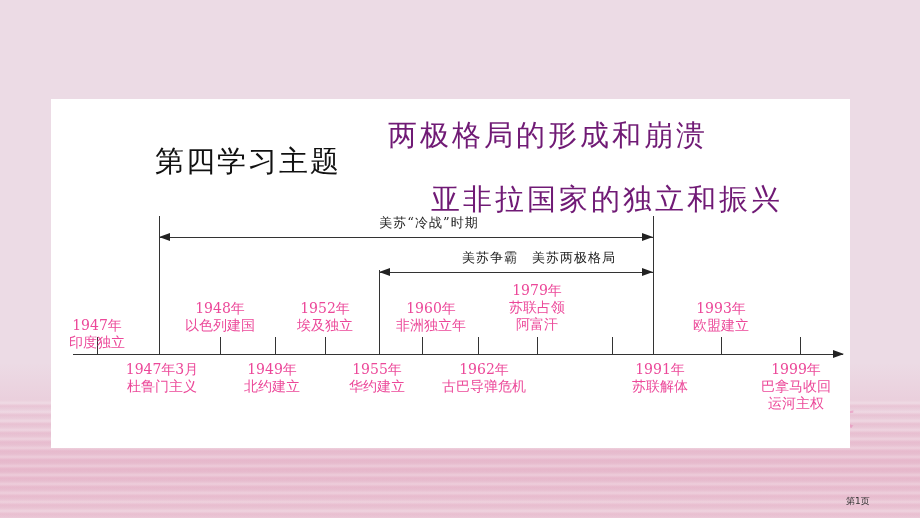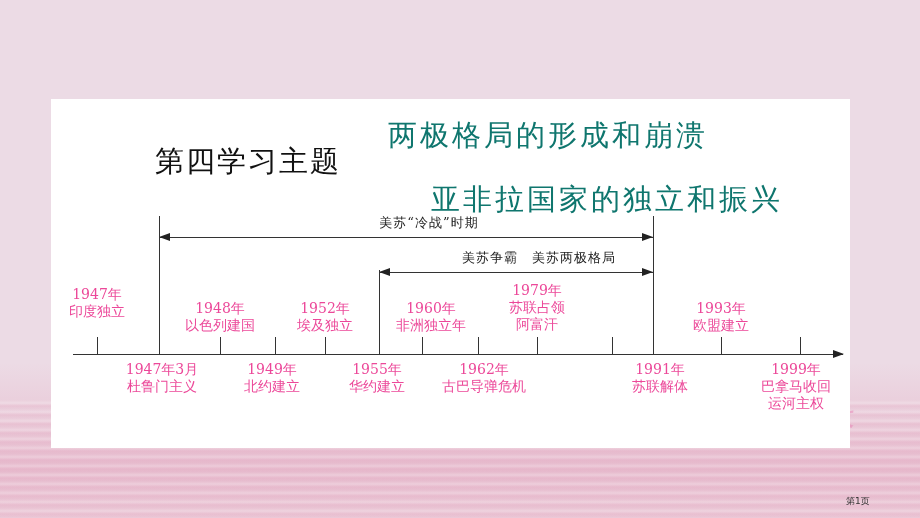--- a/index.html
+++ b/index.html
@@ -16,21 +16,21 @@
   .slide {
     position: absolute; left: 51px; top: 99px; width: 799px; height: 349px;
     background: #ffffff;
   }
   .abs { position: absolute; }
   .subject {
     left: 104px; top: 43px; font-size: 29px; color: #111;
     font-family: "DejaVu Sans", "Liberation Sans", sans-serif; letter-spacing: 2px; white-space: nowrap;
   }
   .title-line {
-    left: 337px; font-size: 29px; color: #0f766e;
+    left: 337px; font-size: 29px; color: #701a75;
     font-family: "DejaVu Sans", "Liberation Sans", sans-serif; letter-spacing: 3px; white-space: nowrap;
   }
   .hline { background: #333; height: 1px; }
   .vline { background: #333; width: 1px; }
   .lbl {
     font-size: 14px; color: #ec4899; line-height: 17px; text-align: center; white-space: nowrap;
     transform: translateX(-50%);
   }
   .range-lbl { font-size: 13px; color: #222; white-space: nowrap; transform: translateX(-50%); letter-spacing: 1px; margin-left: 23px; }
   .arrow-r { width: 0; height: 0; border-top: 4px solid transparent; border-bottom: 4px solid transparent; border-left: 11px solid #222; }
@@ -76,21 +76,21 @@
   <div class="abs vline" style="left:169px; top:238px; height:17px;"></div>
   <div class="abs vline" style="left:224px; top:238px; height:17px;"></div>
   <div class="abs vline" style="left:274px; top:238px; height:17px;"></div>
   <div class="abs vline" style="left:371px; top:238px; height:17px;"></div>
   <div class="abs vline" style="left:427px; top:238px; height:17px;"></div>
   <div class="abs vline" style="left:486px; top:238px; height:17px;"></div>
   <div class="abs vline" style="left:561px; top:238px; height:17px;"></div>
   <div class="abs vline" style="left:670px; top:238px; height:17px;"></div>
   <div class="abs vline" style="left:749px; top:238px; height:17px;"></div>
 
-  <div class="abs lbl" style="left:46px; top:187px;">
+  <div class="abs lbl" style="left:46px; top:218px;">
     <div>1947年</div>
     <div>印度独立</div>
   </div>
   <div class="abs lbl" style="left:169px; top:201px;">
     <div>1948年</div>
     <div>以色列建国</div>
   </div>
   <div class="abs lbl" style="left:274px; top:201px;">
     <div>1952年</div>
     <div>埃及独立</div>

